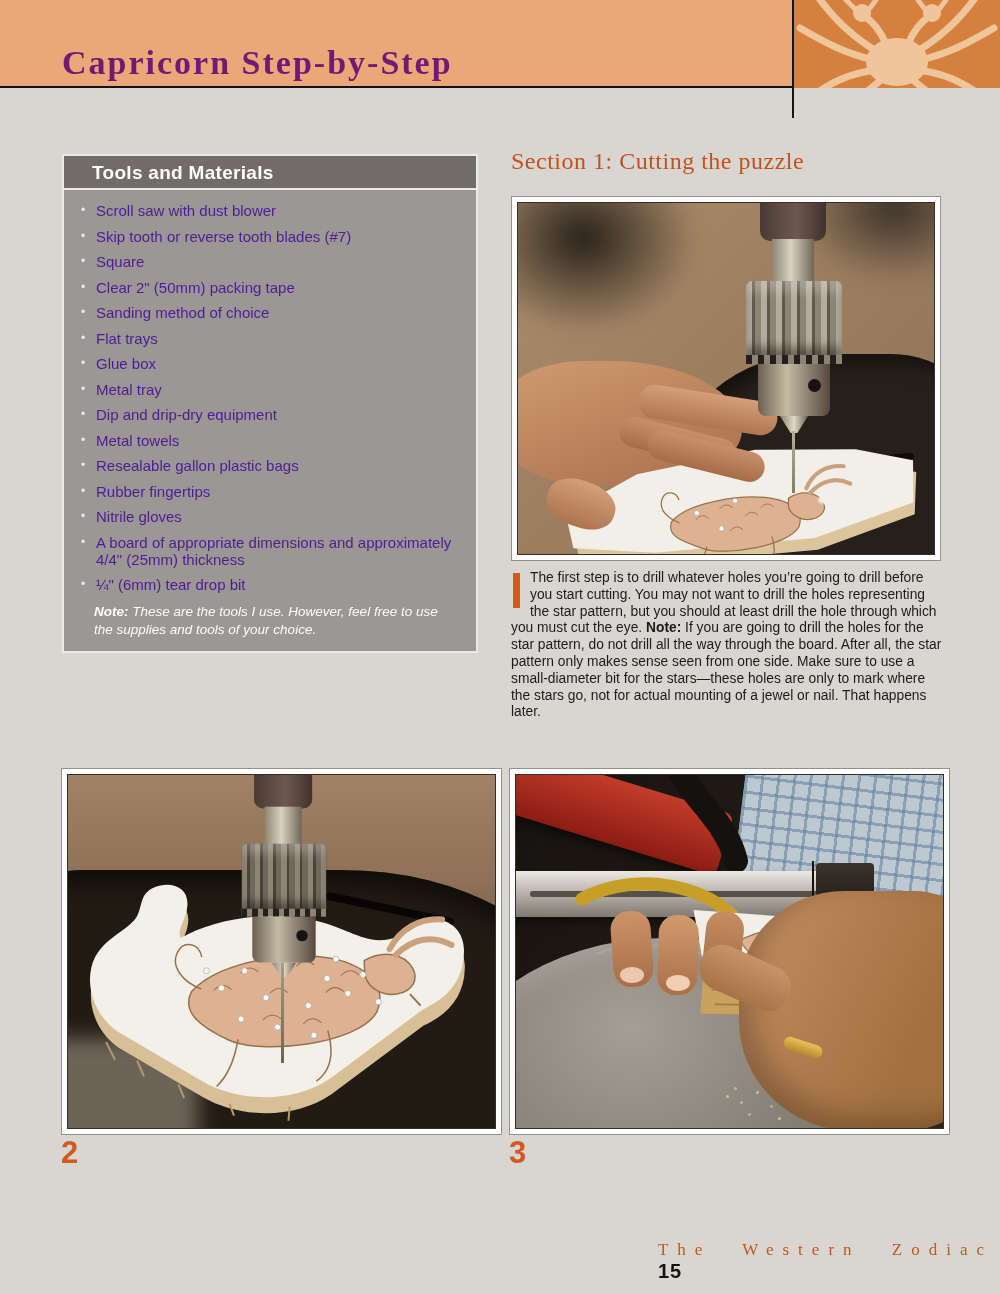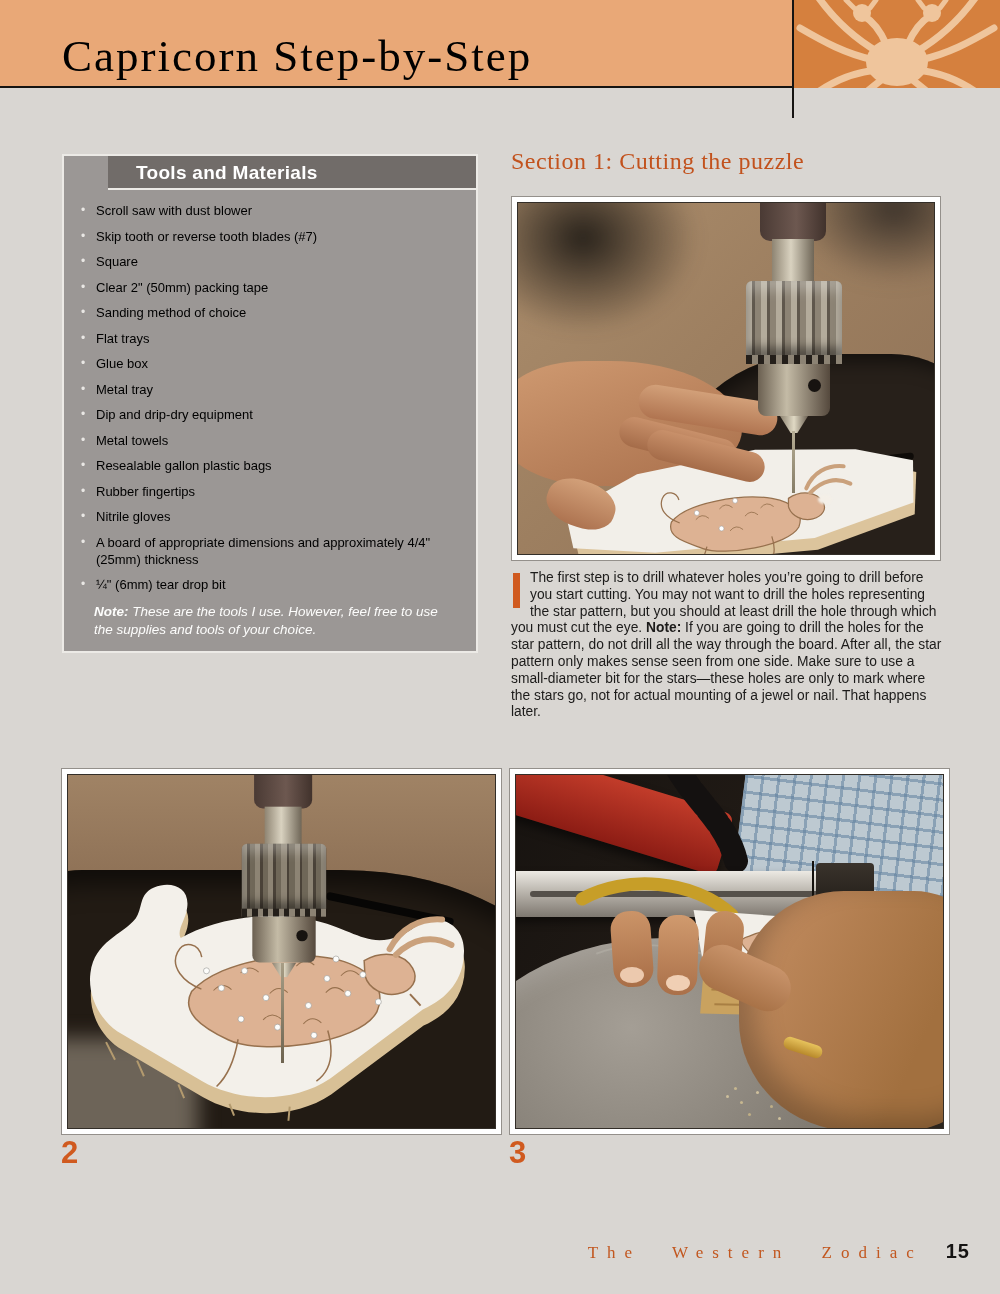--- a/index.html
+++ b/index.html
@@ -1,30 +1,30 @@
 <!DOCTYPE html>
 <html><head>
 <meta charset="utf-8">
 <style>
   * { margin:0; padding:0; box-sizing:border-box; }
   body { background:#b9b6b3; font-family:"Liberation Sans", sans-serif; }
   .page { position:relative; width:1000px; height:1294px; background:#d9d6d2; overflow:hidden; margin:0 auto; }
 
   
   .banner { position:absolute; left:0; top:0; width:1000px; height:88px; background:#e9a877; border-bottom:2px solid #161412; }
-  .banner h1 { position:absolute; left:62px; bottom:4px; font-family:"Liberation Serif", serif; font-weight:400; font-size:45px; color:#000000; letter-spacing:2px; }
+  .banner h1 { position:absolute; left:62px; bottom:4px; font-family:"Liberation Serif", serif; font-weight:700; font-size:34px; color:#701a75; letter-spacing:2px; }
   .crab-box { position:absolute; right:0; top:0; width:206px; height:88px; background:#d5803e; overflow:hidden; }
   .vrule { position:absolute; left:792px; top:0; width:2px; height:118px; background:#161412; }
 
   
   .tools { position:absolute; left:62px; top:154px; width:416px; border:2px solid #eceae6; background:#9b9795; }
-  .tools-header { height:34px; background:#716c69; border-bottom:2px solid #eceae6; color:#fff; font-weight:bold; font-size:19px; line-height:33px; padding-left:28px; letter-spacing:.3px;margin-left:44px; }
+  .tools-header { height:34px; background:#716c69; border-bottom:2px solid #eceae6; color:#fff; font-weight:bold; font-size:19px; line-height:33px; padding-left:28px; letter-spacing:.3px; }
   .tools-body { padding:12px 16px 12px 14px; }
   .tools-body ul { list-style:none; }
-  .tools-body li { position:relative; padding-left:18px; color:#000000; font-size:13px; line-height:17px; margin-bottom:8.5px; }
+  .tools-body li { position:relative; padding-left:18px; color:#4c1d95; font-size:15px; line-height:17px; margin-bottom:8.5px; }
   .tools-body li::before { content:"•"; position:absolute; left:3px; top:0; font-size:12px; color:#e9e7e4; }
   .tools-note { color:#fdfdfc; font-size:13.5px; line-height:18px; font-style:italic; margin-top:10px;margin-left:16px; }
   .tools-note b { font-style:italic; }
 
   
   .section-title { position:absolute; left:511px; top:148px; font-family:"Liberation Serif", serif; font-weight:500; font-size:24px; color:#c2521d; letter-spacing:.5px; }
 
   
   .photo-frame { position:absolute; background:#fff; border:1px solid #94908b; padding:5px; }
   .photo { position:relative; width:100%; height:100%; border:1px solid #332e28; overflow:hidden; }
@@ -99,21 +99,21 @@
   
   .step-block { position:absolute; left:511px; top:570px; width:432px; font-size:13.8px; line-height:16.8px; color:#1c1b1a; }
   .step-num-bar { float:left; width:7px; height:35px; margin:3px 10px 0 2px; background:#d05a1f; color:transparent; overflow:hidden; }
   .caption { position:absolute; display:flex; align-items:flex-start; }
   #caption2 { left:61px; top:1138px; width:443px; }
   #caption3 { left:509px; top:1138px; width:443px; }
   .caption-num { font-size:31px; font-weight:bold; color:#d05a1f; line-height:30px; margin-right:9px; letter-spacing:-1px; }
   .caption-text { font-size:13.8px; line-height:16.5px; color:#1c1b1a; padding-top:2px; }
 
   
-  .footer { position:absolute; right:30px; top:1240px; display:flex; align-items:baseline; }
+  .footer { position:absolute; right:30px; top:1240px; display:flex; align-items:baseline;flex-direction:column; }
   .book-title { font-family:"Liberation Serif", serif; font-size:17px; color:#c2571f; letter-spacing:9px; word-spacing:18px; }
   .page-num { font-size:20px; font-weight:bold; color:#151413; margin-left:23px; letter-spacing:1px; }
 </style>
 </head>
 <body>
 
 <div class="page">
 
   <header class="banner">
     <h1>Capricorn Step-by-Step</h1>

